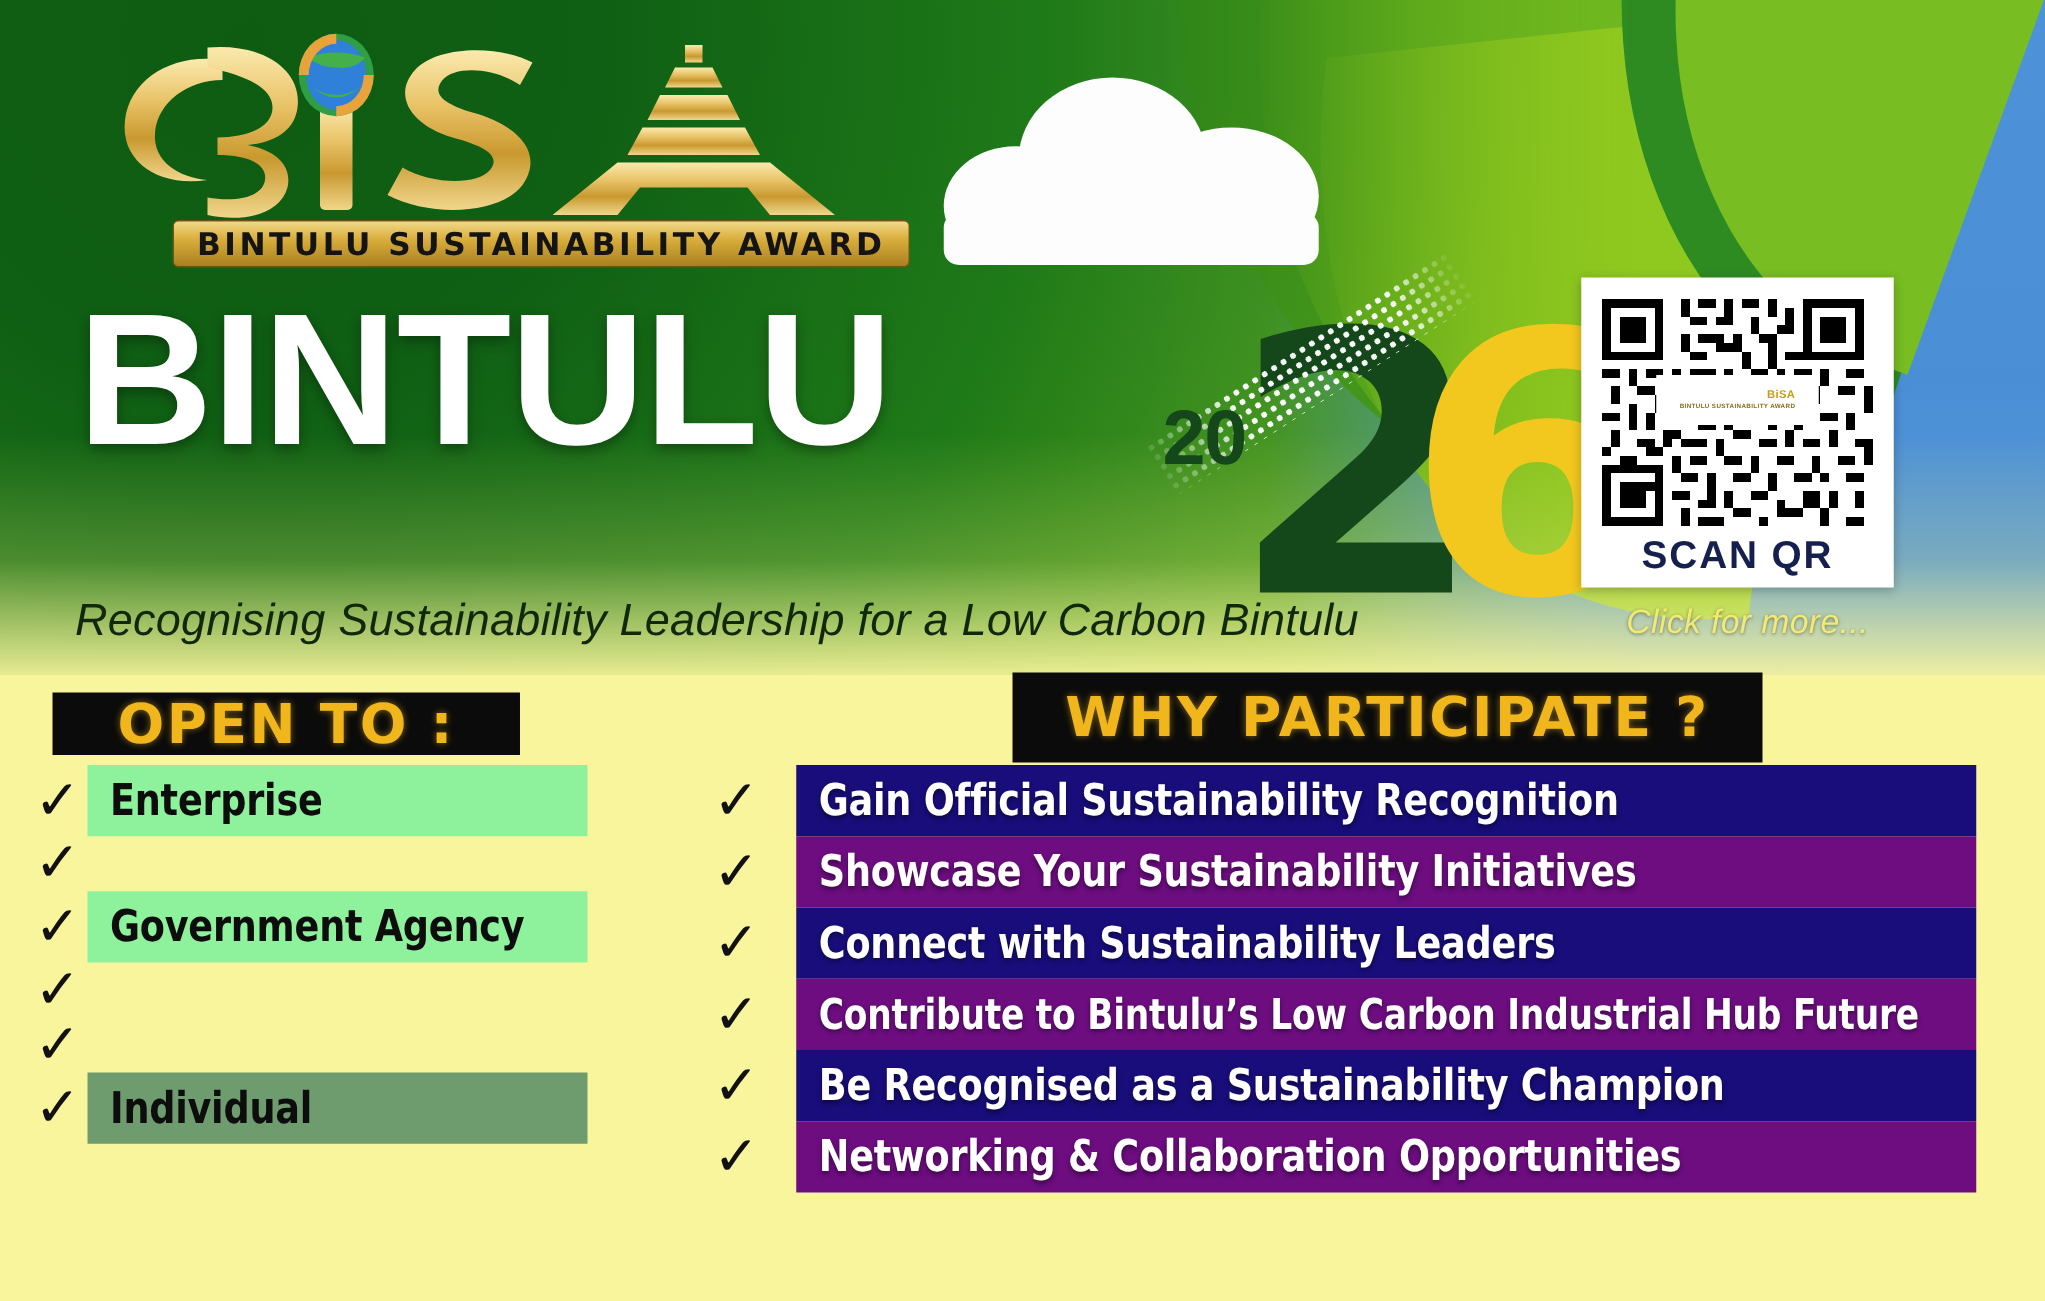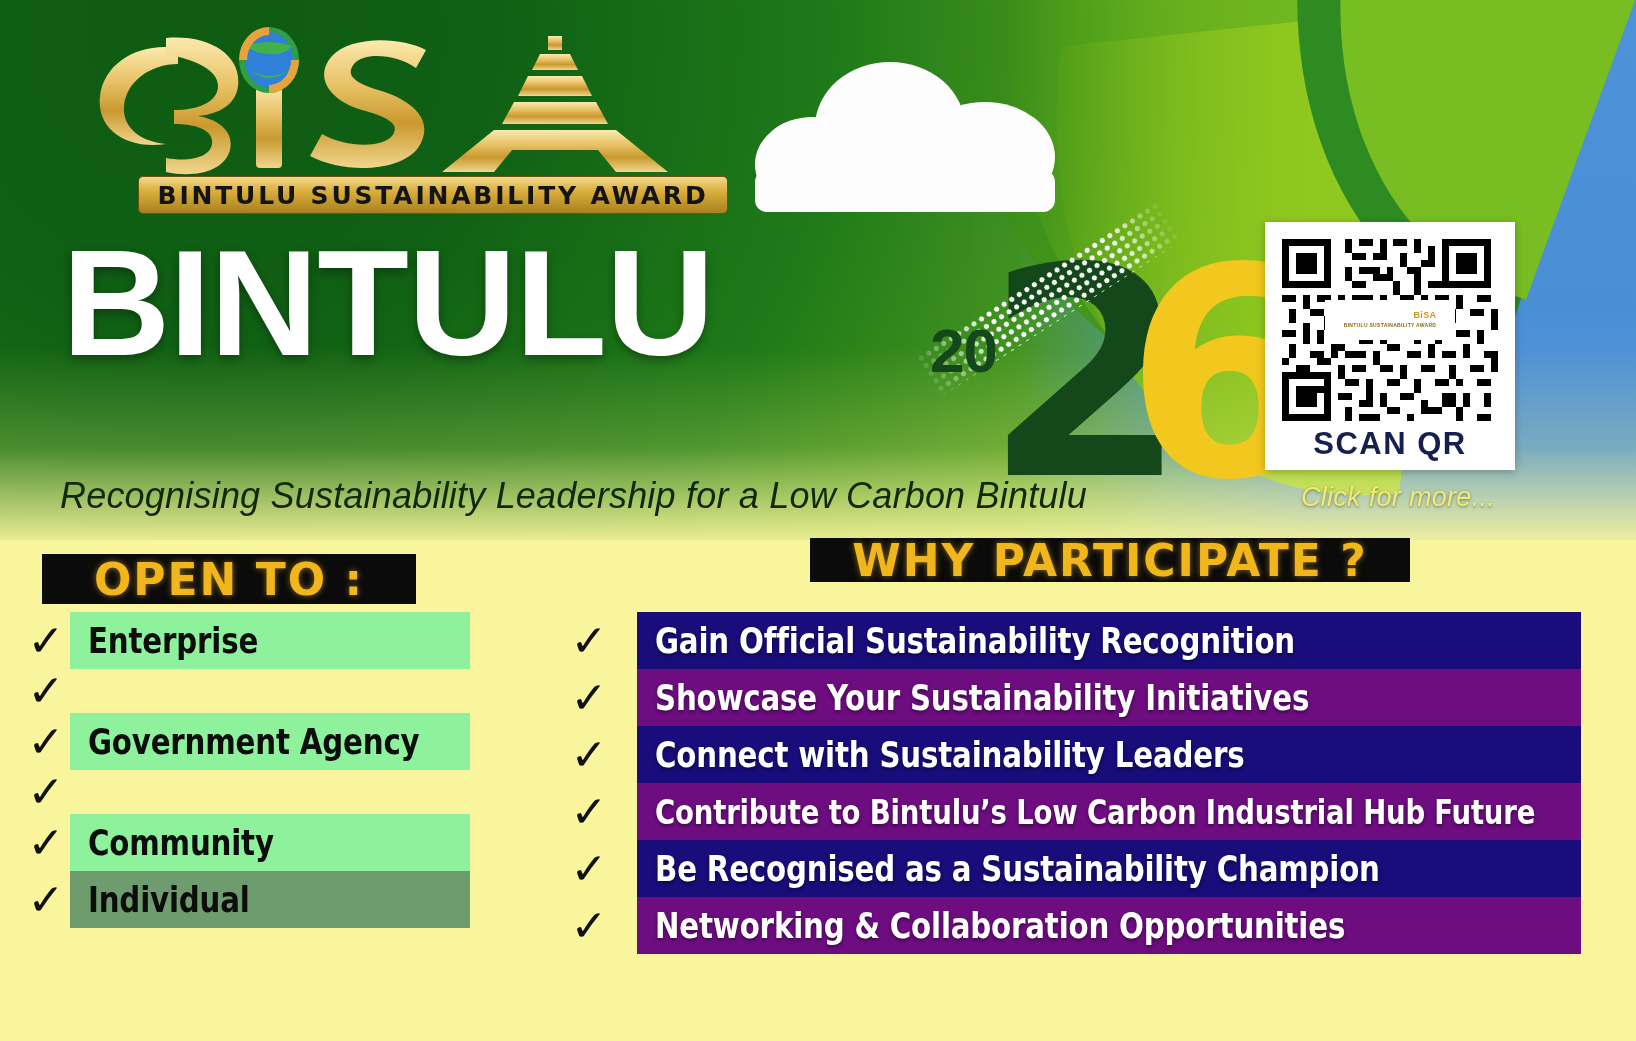--- a/index.html
+++ b/index.html
@@ -90,21 +90,21 @@
   .click-more{position:absolute;left:1298px;top:482px;width:200px;text-align:center;
     font-size:27px;font-style:italic;color:#f2ea72;letter-spacing:.3px;
     text-shadow:0 1px 3px rgba(0,0,0,.45);}
 
   
   .banner{position:absolute;background:#0b0b0b;display:flex;align-items:center;justify-content:center;}
   .banner span{font-size:44px;font-weight:700;color:#f0b61b;letter-spacing:2px;
     font-family:"DejaVu Sans","Liberation Sans",sans-serif;
     text-shadow:0 0 6px rgba(240,182,27,.55);}
   .banner-left{left:42px;top:538px;width:374px;height:50px;margin-top:16px;}
-  .banner-right{left:810px;top:538px;width:600px;height:44px;}
+  .banner-right{left:810px;top:538px;width:600px;height:72px;}
 
   
   .list{position:absolute;}
   .list-left{left:22px;top:612px;width:460px;}
   .list-right{left:565px;top:612px;width:1000px;}
   .row{display:flex;align-items:center;position:relative;}
   .check{width:48px;flex:0 0 48px;text-align:center;font-size:44px;line-height:1;
     color:#111;font-weight:400;font-family:"DejaVu Sans",sans-serif;}
   .bar{flex:1 1 auto;height:57px;display:flex;align-items:center;padding-left:18px;}
   .bar-label{font-size:35px;font-weight:700;letter-spacing:-.2px;white-space:nowrap;
@@ -341,23 +341,20 @@
       <div class="check">✓</div>
       <div class="bar" style="background:#8df29b">
         <span class="bar-label">Government Agency</span>
       </div>
     </div>
     <div class="row">
       <div class="check">✓</div>
     </div>
     <div class="row">
       <div class="check">✓</div>
-      <div class="bar" style="background:#8df29b">
-        <span class="bar-label">Community</span>
-      </div>
     </div>
     <div class="row">
       <div class="check">✓</div>
       <div class="bar" style="background:#6f9c6f">
         <span class="bar-label">Individual</span>
       </div>
     </div>
   </div>
 
   <div class="list list-right">

